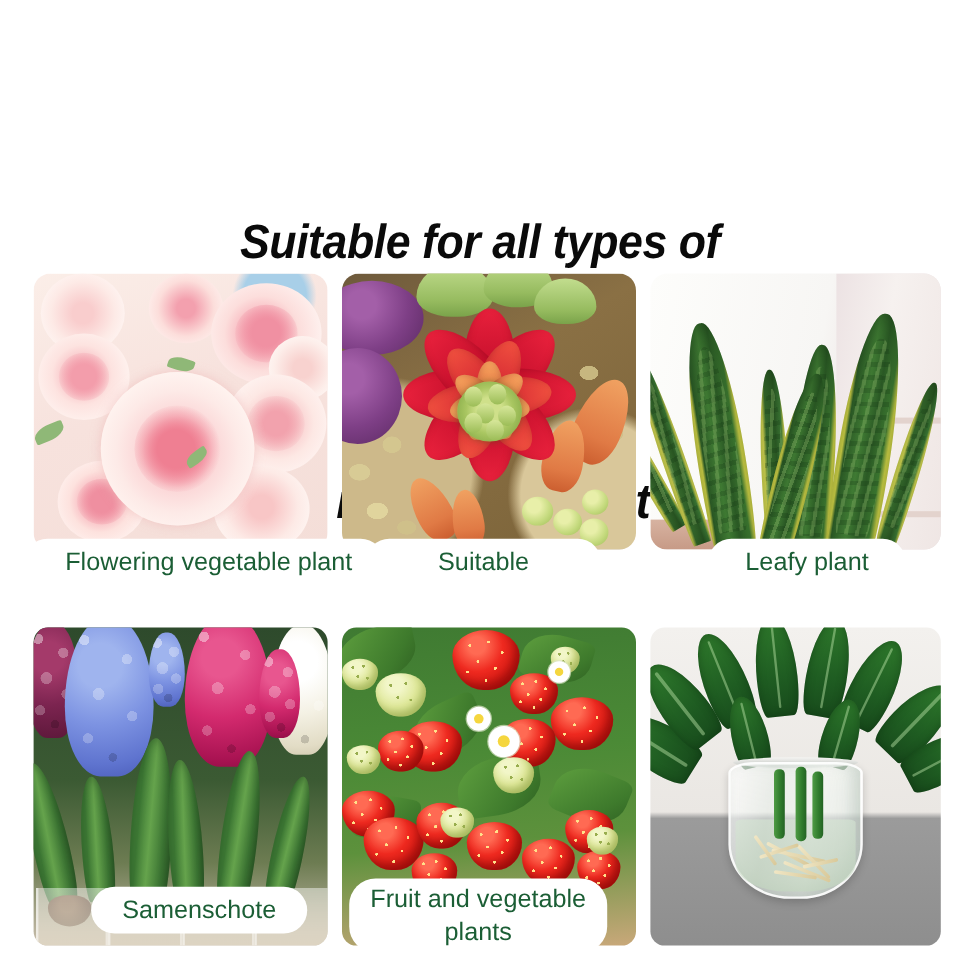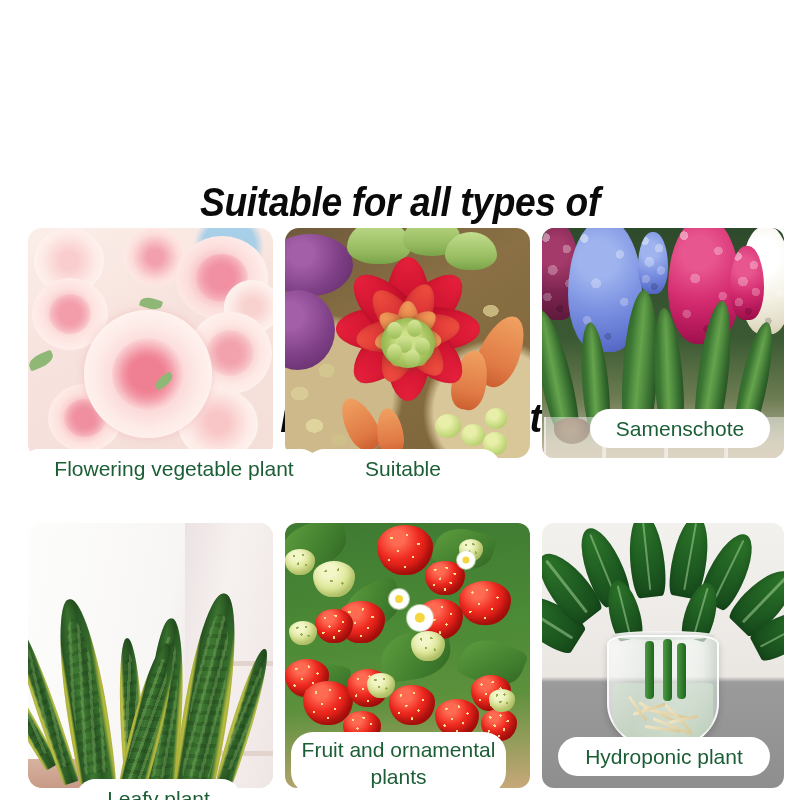--- a/index.html
+++ b/index.html
@@ -329,69 +329,69 @@
           <i style="left:26px;top:2px;"></i>
         <i style="left:16px;top:18px;"></i>
           <i style="left:34px;top:20px;"></i>
         <i style="left:6px;top:26px;"></i>
           <i style="left:24px;top:32px;"></i>
       </div>
     </div>
     <div class="label" id="lbl-succulent">Suitable</div>
   </div>
 
-  <div class="tile r2">
-    <div class="photo hyac">
-      <div class="hblossom h-dark" style="width:44px;height:96px;left:-6px;top:-4px;"></div>
-      <div class="hblossom h-blue" style="width:74px;height:132px;left:26px;top:-8px;"></div>
-      <div class="hblossom h-mag" style="width:72px;height:126px;left:126px;top:-10px;"></div>
-      <div class="hblossom h-white" style="width:52px;height:108px;left:198px;top:-2px;"></div>
-      <div class="hblossom h-mag" style="width:34px;height:74px;left:188px;top:18px;"></div>
-      <div class="hblossom h-blue" style="width:30px;height:62px;left:96px;top:4px;"></div>
-
-      <div class="hleaf" style="width:30px;height:118px;left:10px;transform:rotate(-13deg);"></div>
-      <div class="hleaf" style="width:26px;height:104px;left:44px;transform:rotate(-5deg);"></div>
-      <div class="hleaf" style="width:34px;height:136px;left:78px;transform:rotate(3deg);"></div>
-      <div class="hleaf" style="width:28px;height:118px;left:116px;transform:rotate(-4deg);"></div>
-      <div class="hleaf" style="width:30px;height:126px;left:150px;transform:rotate(7deg);"></div>
-      <div class="hleaf" style="width:26px;height:106px;left:190px;transform:rotate(12deg);"></div>
-
-      <div class="bulb" style="width:36px;height:26px;left:12px;"></div>
-      <div class="bulb" style="width:40px;height:28px;left:68px;"></div>
-      <div class="bulb" style="width:38px;height:26px;left:124px;"></div>
-      <div class="bulb" style="width:40px;height:28px;left:176px;
-        background:radial-gradient(circle at 44% 30%, #e0a0b4 0 28%, #b86f8a 66%, #8e4f68 100%);"></div>
-
-      <div class="pot" style="left:2px;width:56px;"></div>
-      <div class="pot" style="left:62px;width:58px;"></div>
-      <div class="pot" style="left:124px;width:56px;"></div>
-      <div class="pot" style="left:184px;width:60px;"></div>
-    </div>
-    <div class="label" id="lbl-samen">Samenschote</div>
-  </div>
-
   <div class="tile r1">
     <div class="photo snake">
       <div class="wallpanel"></div>
       <div class="wallline" style="top:52%;"></div>
       <div class="wallline" style="top:86%;width:22%;"></div>
       <div class="floorline"></div>
       <div class="sleaf thin" style="width:17px;height:150px;left:16px;bottom:8%;transform:rotate(-30deg);"></div>
       <div class="sleaf thin" style="width:19px;height:168px;left:34px;bottom:2%;transform:rotate(-19deg);"></div>
       <div class="sleaf" style="width:40px;height:196px;left:52px;bottom:-2%;transform:rotate(-9deg);"></div>
       <div class="sleaf thin" style="width:22px;height:150px;left:96px;bottom:0%;transform:rotate(-3deg);"></div>
       <div class="sleaf" style="width:34px;height:178px;left:114px;bottom:-3%;transform:rotate(4deg);"></div>
       <div class="sleaf" style="width:44px;height:208px;left:142px;bottom:-4%;transform:rotate(9deg);"></div>
       <div class="sleaf thin" style="width:20px;height:140px;left:186px;bottom:2%;transform:rotate(17deg);"></div>
       <div class="sleaf" style="width:30px;height:160px;left:86px;bottom:-4%;transform:rotate(14deg);"></div>
     </div>
     <div class="label" id="lbl-leafy">Leafy plant</div>
   </div>
 
   <div class="tile r2">
+    <div class="photo hyac">
+      <div class="hblossom h-dark" style="width:44px;height:96px;left:-6px;top:-4px;"></div>
+      <div class="hblossom h-blue" style="width:74px;height:132px;left:26px;top:-8px;"></div>
+      <div class="hblossom h-mag" style="width:72px;height:126px;left:126px;top:-10px;"></div>
+      <div class="hblossom h-white" style="width:52px;height:108px;left:198px;top:-2px;"></div>
+      <div class="hblossom h-mag" style="width:34px;height:74px;left:188px;top:18px;"></div>
+      <div class="hblossom h-blue" style="width:30px;height:62px;left:96px;top:4px;"></div>
+
+      <div class="hleaf" style="width:30px;height:118px;left:10px;transform:rotate(-13deg);"></div>
+      <div class="hleaf" style="width:26px;height:104px;left:44px;transform:rotate(-5deg);"></div>
+      <div class="hleaf" style="width:34px;height:136px;left:78px;transform:rotate(3deg);"></div>
+      <div class="hleaf" style="width:28px;height:118px;left:116px;transform:rotate(-4deg);"></div>
+      <div class="hleaf" style="width:30px;height:126px;left:150px;transform:rotate(7deg);"></div>
+      <div class="hleaf" style="width:26px;height:106px;left:190px;transform:rotate(12deg);"></div>
+
+      <div class="bulb" style="width:36px;height:26px;left:12px;"></div>
+      <div class="bulb" style="width:40px;height:28px;left:68px;"></div>
+      <div class="bulb" style="width:38px;height:26px;left:124px;"></div>
+      <div class="bulb" style="width:40px;height:28px;left:176px;
+        background:radial-gradient(circle at 44% 30%, #e0a0b4 0 28%, #b86f8a 66%, #8e4f68 100%);"></div>
+
+      <div class="pot" style="left:2px;width:56px;"></div>
+      <div class="pot" style="left:62px;width:58px;"></div>
+      <div class="pot" style="left:124px;width:56px;"></div>
+      <div class="pot" style="left:184px;width:60px;"></div>
+    </div>
+    <div class="label" id="lbl-samen">Samenschote</div>
+  </div>
+
+  <div class="tile r2">
     <div class="photo straw">
       <div class="sleafy lay" style="width:66px;height:44px;left:-4px;top:0px;transform:rotate(-12deg);"></div>
       <div class="sleafy lay" style="width:58px;height:40px;left:150px;top:6px;transform:rotate(16deg);"></div>
       <div class="sleafy lay" style="width:70px;height:48px;left:96px;top:108px;transform:rotate(-8deg);"></div>
       <div class="sleafy lay" style="width:62px;height:44px;left:176px;top:118px;transform:rotate(22deg);"></div>
       <div class="sleafy lay" style="width:54px;height:38px;left:10px;top:140px;transform:rotate(10deg);"></div>
       <div class="sleafy lay" style="width:60px;height:42px;left:58px;top:62px;transform:rotate(-24deg);"></div>
 
       <div class="sberry" style="width:56px;height:50px;left:92px;top:2px;"></div>
       <div class="sberry" style="width:40px;height:34px;left:140px;top:38px;"></div>
@@ -413,21 +413,21 @@
       <div class="sberry unripe" style="width:28px;height:24px;left:4px;top:98px;"></div>
       <div class="sberry unripe" style="width:34px;height:30px;left:126px;top:108px;"></div>
       <div class="sberry unripe" style="width:28px;height:25px;left:82px;top:150px;"></div>
       <div class="sberry unripe" style="width:26px;height:23px;left:204px;top:166px;"></div>
       <div class="sberry unripe" style="width:24px;height:22px;left:174px;top:16px;"></div>
 
       <div class="sflower" style="width:26px;height:26px;left:122px;top:82px;"></div>
       <div class="sflower" style="width:20px;height:20px;left:104px;top:66px;"></div>
       <div class="sflower" style="width:18px;height:18px;left:172px;top:28px;"></div>
     </div>
-    <div class="label wrap" id="lbl-fruit">Fruit and ornamental plants</div>
+    <div class="label wrap" id="lbl-fruit">Fruit and vegetable plants</div>
   </div>
 
   <div class="tile r2">
     <div class="photo hydro">
       <div class="hy-leaf" style="width:40px;height:74px;left:16px;top:44px;transform:rotate(-58deg);"></div>
       <div class="hy-leaf" style="width:38px;height:78px;left:30px;top:16px;transform:rotate(-38deg);"></div>
       <div class="hy-leaf" style="width:36px;height:80px;left:58px;top:0px;transform:rotate(-22deg);"></div>
       <div class="hy-leaf" style="width:34px;height:84px;left:92px;top:-10px;transform:rotate(-6deg);"></div>
       <div class="hy-leaf" style="width:34px;height:82px;left:124px;top:-8px;transform:rotate(10deg);"></div>
       <div class="hy-leaf" style="width:36px;height:78px;left:152px;top:4px;transform:rotate(26deg);"></div>
@@ -445,16 +445,15 @@
         <div class="root" style="left:30px;top:64px;width:40px;transform:rotate(28deg);"></div>
         <div class="root" style="left:34px;top:70px;width:46px;transform:rotate(12deg);"></div>
         <div class="root" style="left:56px;top:66px;width:38px;transform:rotate(46deg);"></div>
         <div class="root" style="left:24px;top:76px;width:34px;transform:rotate(-18deg);"></div>
         <div class="root" style="left:44px;top:80px;width:42px;transform:rotate(22deg);"></div>
         <div class="root" style="left:20px;top:58px;width:30px;transform:rotate(54deg);"></div>
         <div class="root" style="left:60px;top:84px;width:30px;transform:rotate(-12deg);"></div>
         <div class="root" style="left:36px;top:88px;width:36px;transform:rotate(8deg);"></div>
       </div>
     </div>
-    <div class="label" id="lbl-hydro">Hydroponic plant</div>
   </div>
 
 </div>
 
 </body></html>

